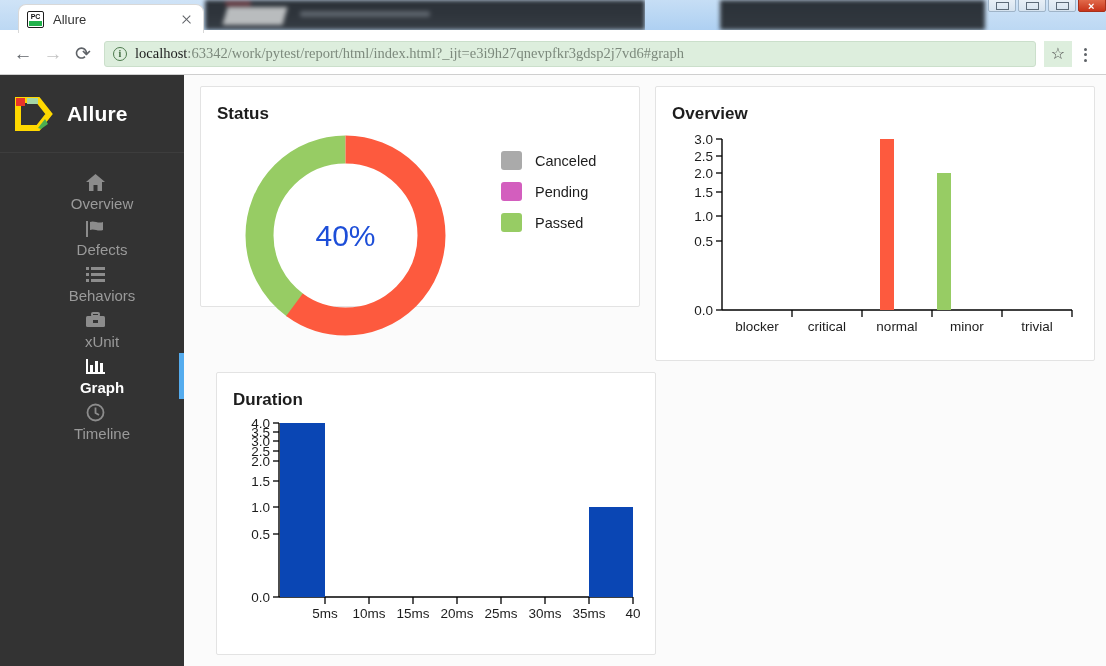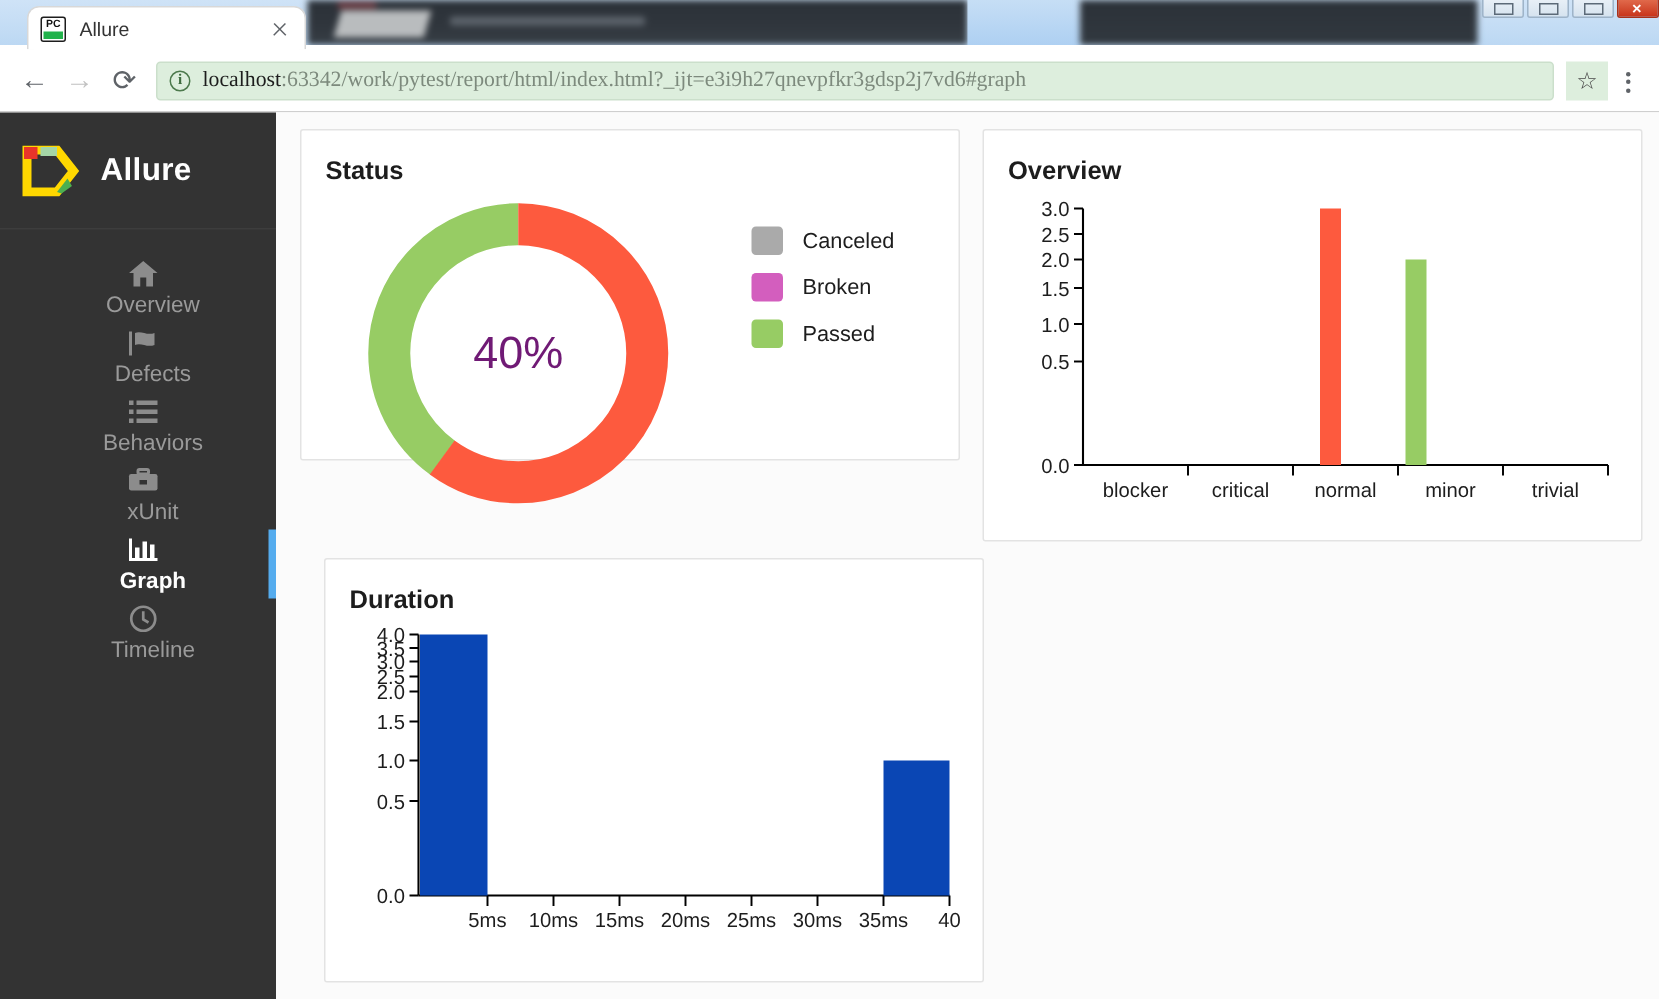--- a/index.html
+++ b/index.html
@@ -204,21 +204,21 @@
   #card-duration { left: 32px;  top: 297px; width: 440px; height: 283px; }
 
   
   #donut-wrap {
     position: absolute; left: 42px; top: 46px; width: 215px; height: 215px;
   }
   #donut { width: 205px; height: 205px; display: block; }
   #donut-label {
     position: absolute; left: 0; top: 0; width: 205px; height: 205px;
     display: flex; align-items: center; justify-content: center;
-    font-size: 30px; color: #701a75;
+    font-size: 30px; color: #1d4ed8;
   }
   #legend {
     position: absolute; left: 300px; top: 58px;
   }
   .legend-row {
     display: flex; align-items: center; height: 31px; cursor: pointer;
   }
   .legend-swatch {
     width: 21px; height: 19px; flex: 0 0 21px; border-radius: 3px;
     margin-right: 13px;
@@ -400,21 +400,21 @@
         <div id="donut-label">40%</div>
       </div>
 
       <div id="legend">
         <div class="legend-row">
           <span class="legend-swatch" style="background:#aaaaaa"></span>
           <span class="legend-label">Canceled</span>
         </div>
         <div class="legend-row">
           <span class="legend-swatch" style="background:#d35ebe"></span>
-          <span class="legend-label">Broken</span>
+          <span class="legend-label">Pending</span>
         </div>
         <div class="legend-row">
           <span class="legend-swatch" style="background:#97cc64"></span>
           <span class="legend-label">Passed</span>
         </div>
       </div>
     </div>
 
     <div class="card" id="card-severity">
       <div class="card-title">Overview</div>

